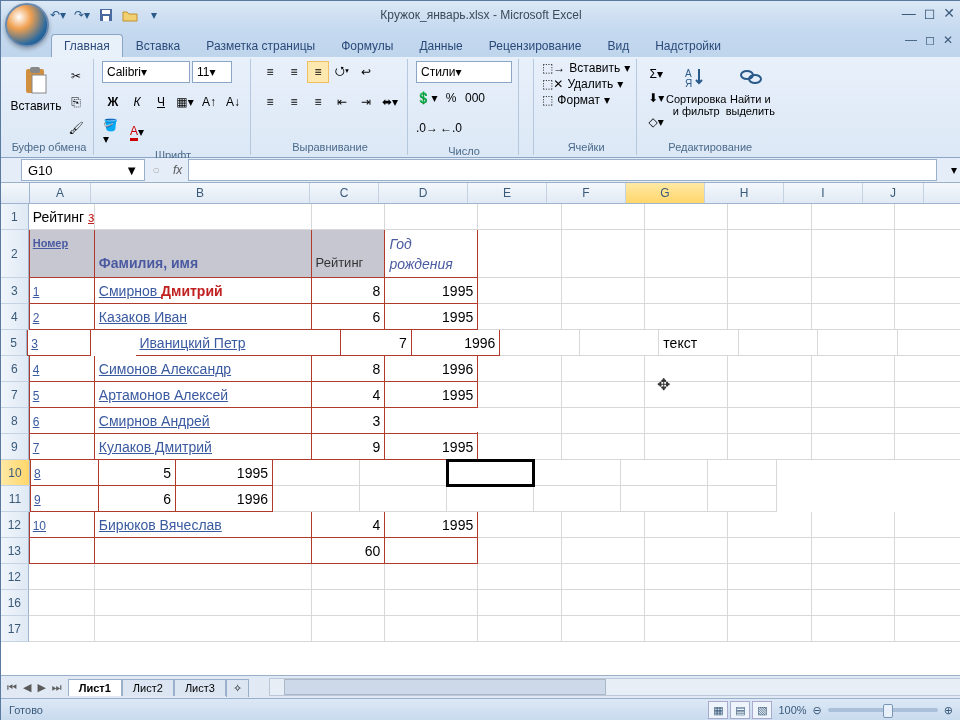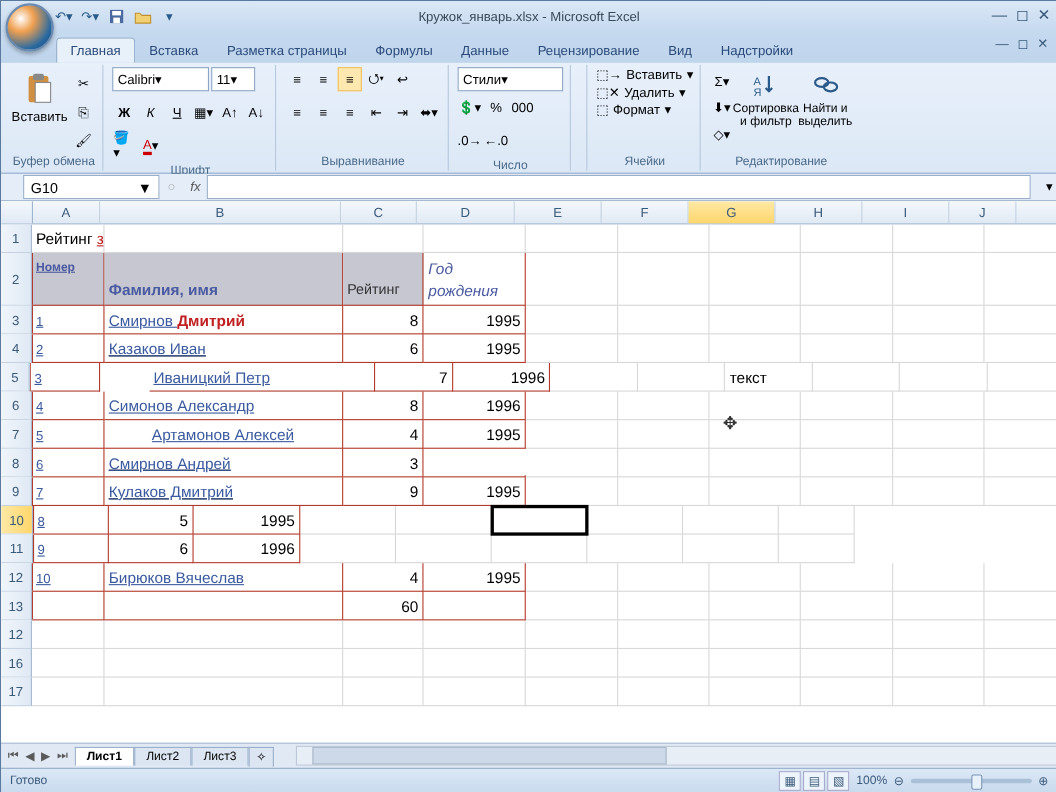--- a/index.html
+++ b/index.html
@@ -304,21 +304,21 @@
           <div class="cell " style="width: 78px;"></div>
           <div class="cell " style="width: 78px;"></div>
           <div class="cell " style="width: 78px;"></div>
           <div class="cell " style="width: 78px;"></div>
           <div class="cell " style="width: 78px;"></div>
           <div class="cell " style="width: 60px;"></div>
         </div>
         <div class="row">
           <div class="rh">4</div>
           <div class="cell tbl-border-b tbl-border-r tbl-border-l" style="width: 60px;"><span class="link-blue" style="font-size:12px">2</span></div>
-          <div class="cell tbl-border-b tbl-border-r" style="width: 218px; text-decoration: underline;"><span class="link-blue">Казаков Иван</span></div>
+          <div class="cell tbl-border-b tbl-border-r" style="width: 218px;"><span class="link-blue">Казаков Иван</span></div>
           <div class="cell num tbl-border-b tbl-border-r" style="width: 68px;">6</div>
           <div class="cell num tbl-border-b tbl-border-r" style="width: 88px;">1995</div>
           <div class="cell " style="width: 78px;"></div>
           <div class="cell " style="width: 78px;"></div>
           <div class="cell " style="width: 78px;"></div>
           <div class="cell " style="width: 78px;"></div>
           <div class="cell " style="width: 78px;"></div>
           <div class="cell " style="width: 60px;"></div>
         </div>
         <div class="row">
@@ -343,21 +343,21 @@
           <div class="cell " style="width: 78px;"></div>
           <div class="cell " style="width: 78px;"></div>
           <div class="cell " style="width: 78px;"></div>
           <div class="cell " style="width: 78px;"></div>
           <div class="cell " style="width: 78px;"></div>
           <div class="cell " style="width: 60px;"></div>
         </div>
         <div class="row">
           <div class="rh">7</div>
           <div class="cell tbl-border-b tbl-border-r tbl-border-l" style="width: 60px;"><span class="link-blue" style="font-size:12px">5</span></div>
-          <div class="cell tbl-border-b tbl-border-r" style="width: 218px; text-align: center;"><span class="link-blue">Артамонов Алексей</span></div>
+          <div class="cell tbl-border-b tbl-border-r" style="width: 218px;"><span class="link-blue">Артамонов Алексей</span></div>
           <div class="cell num tbl-border-b tbl-border-r" style="width: 68px;">4</div>
           <div class="cell num tbl-border-b tbl-border-r" style="width: 88px;">1995</div>
           <div class="cell " style="width: 78px;"></div>
           <div class="cell " style="width: 78px;"></div>
           <div class="cell " style="width: 78px;"></div>
           <div class="cell " style="width: 78px;"></div>
           <div class="cell " style="width: 78px;"></div>
           <div class="cell " style="width: 60px;"></div>
         </div>
         <div class="row">

